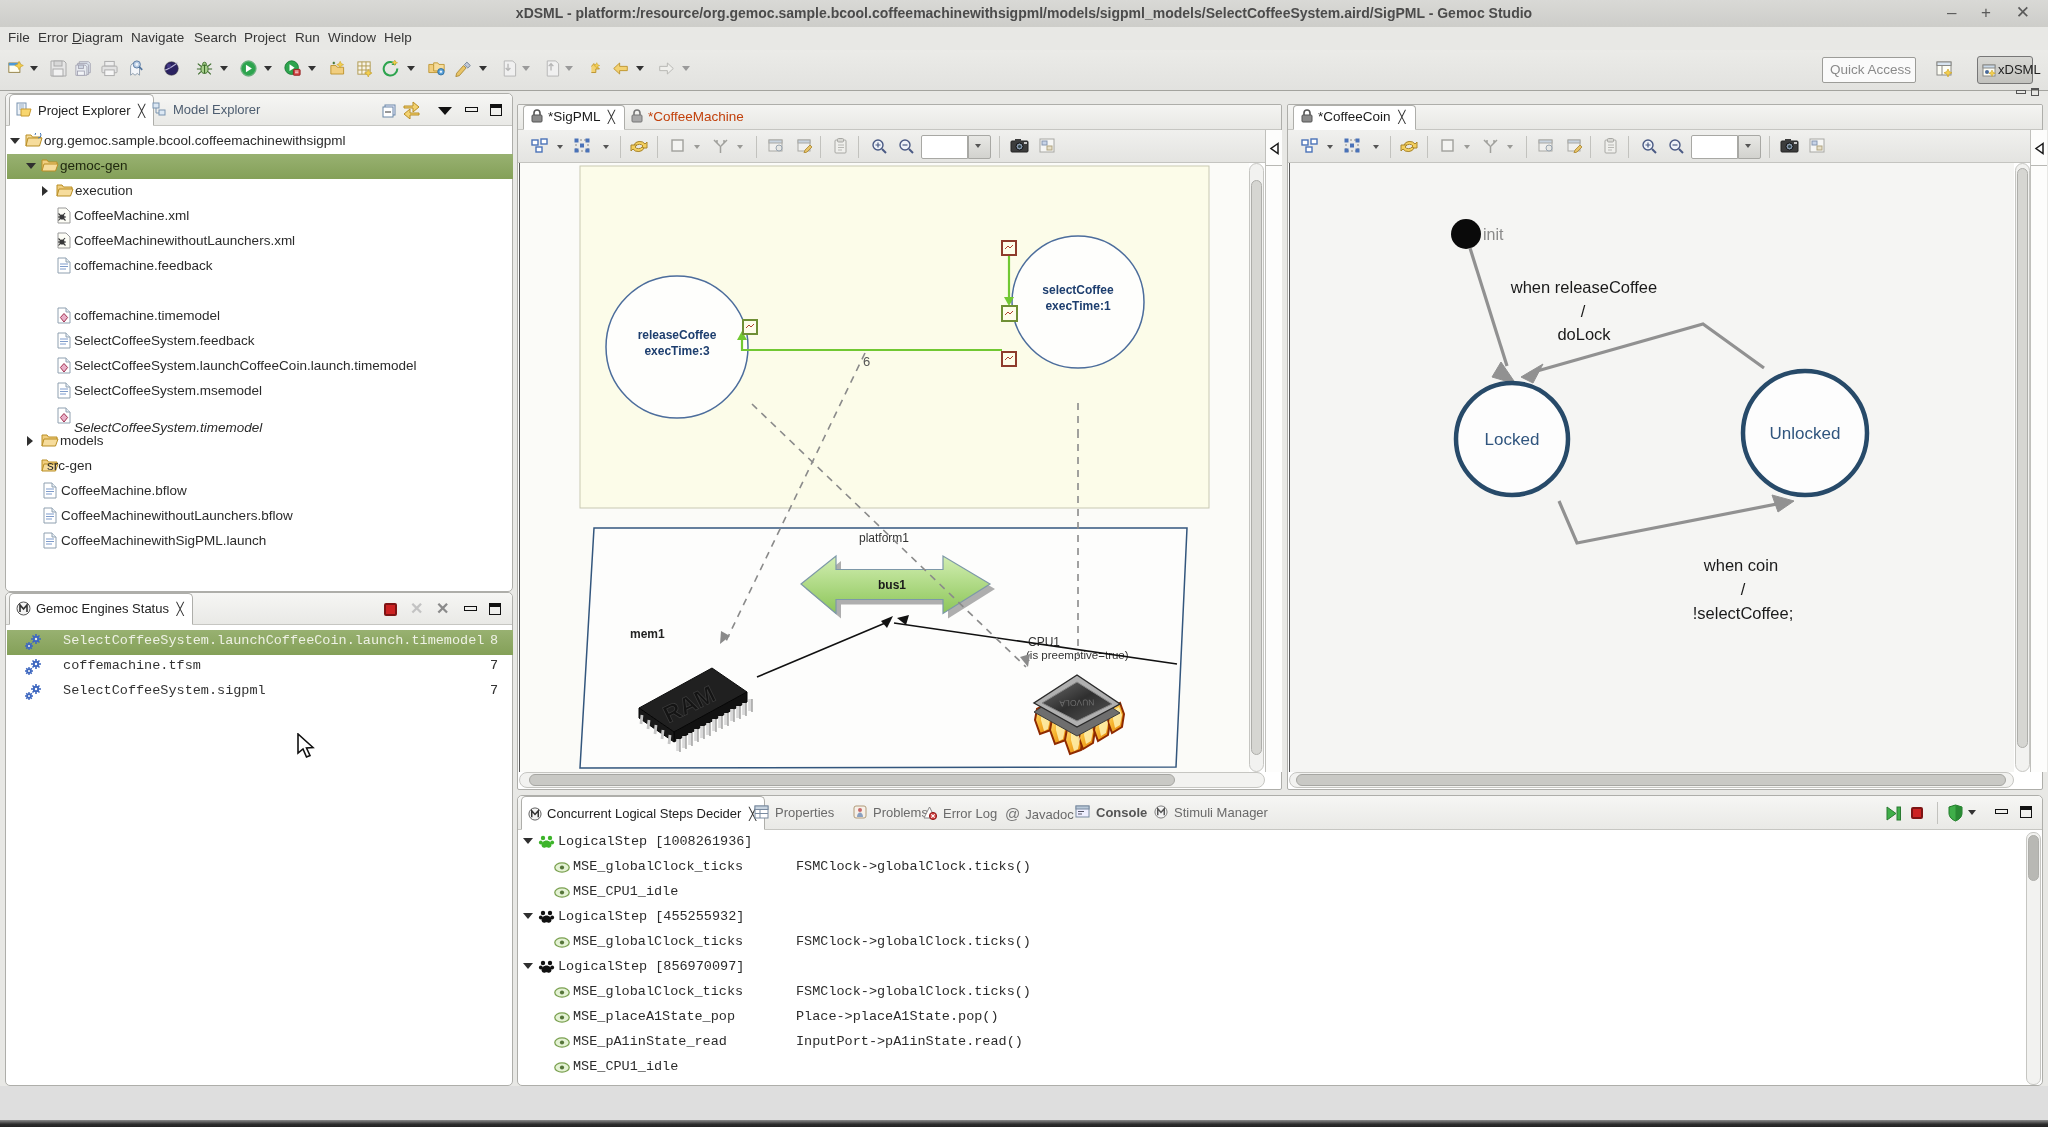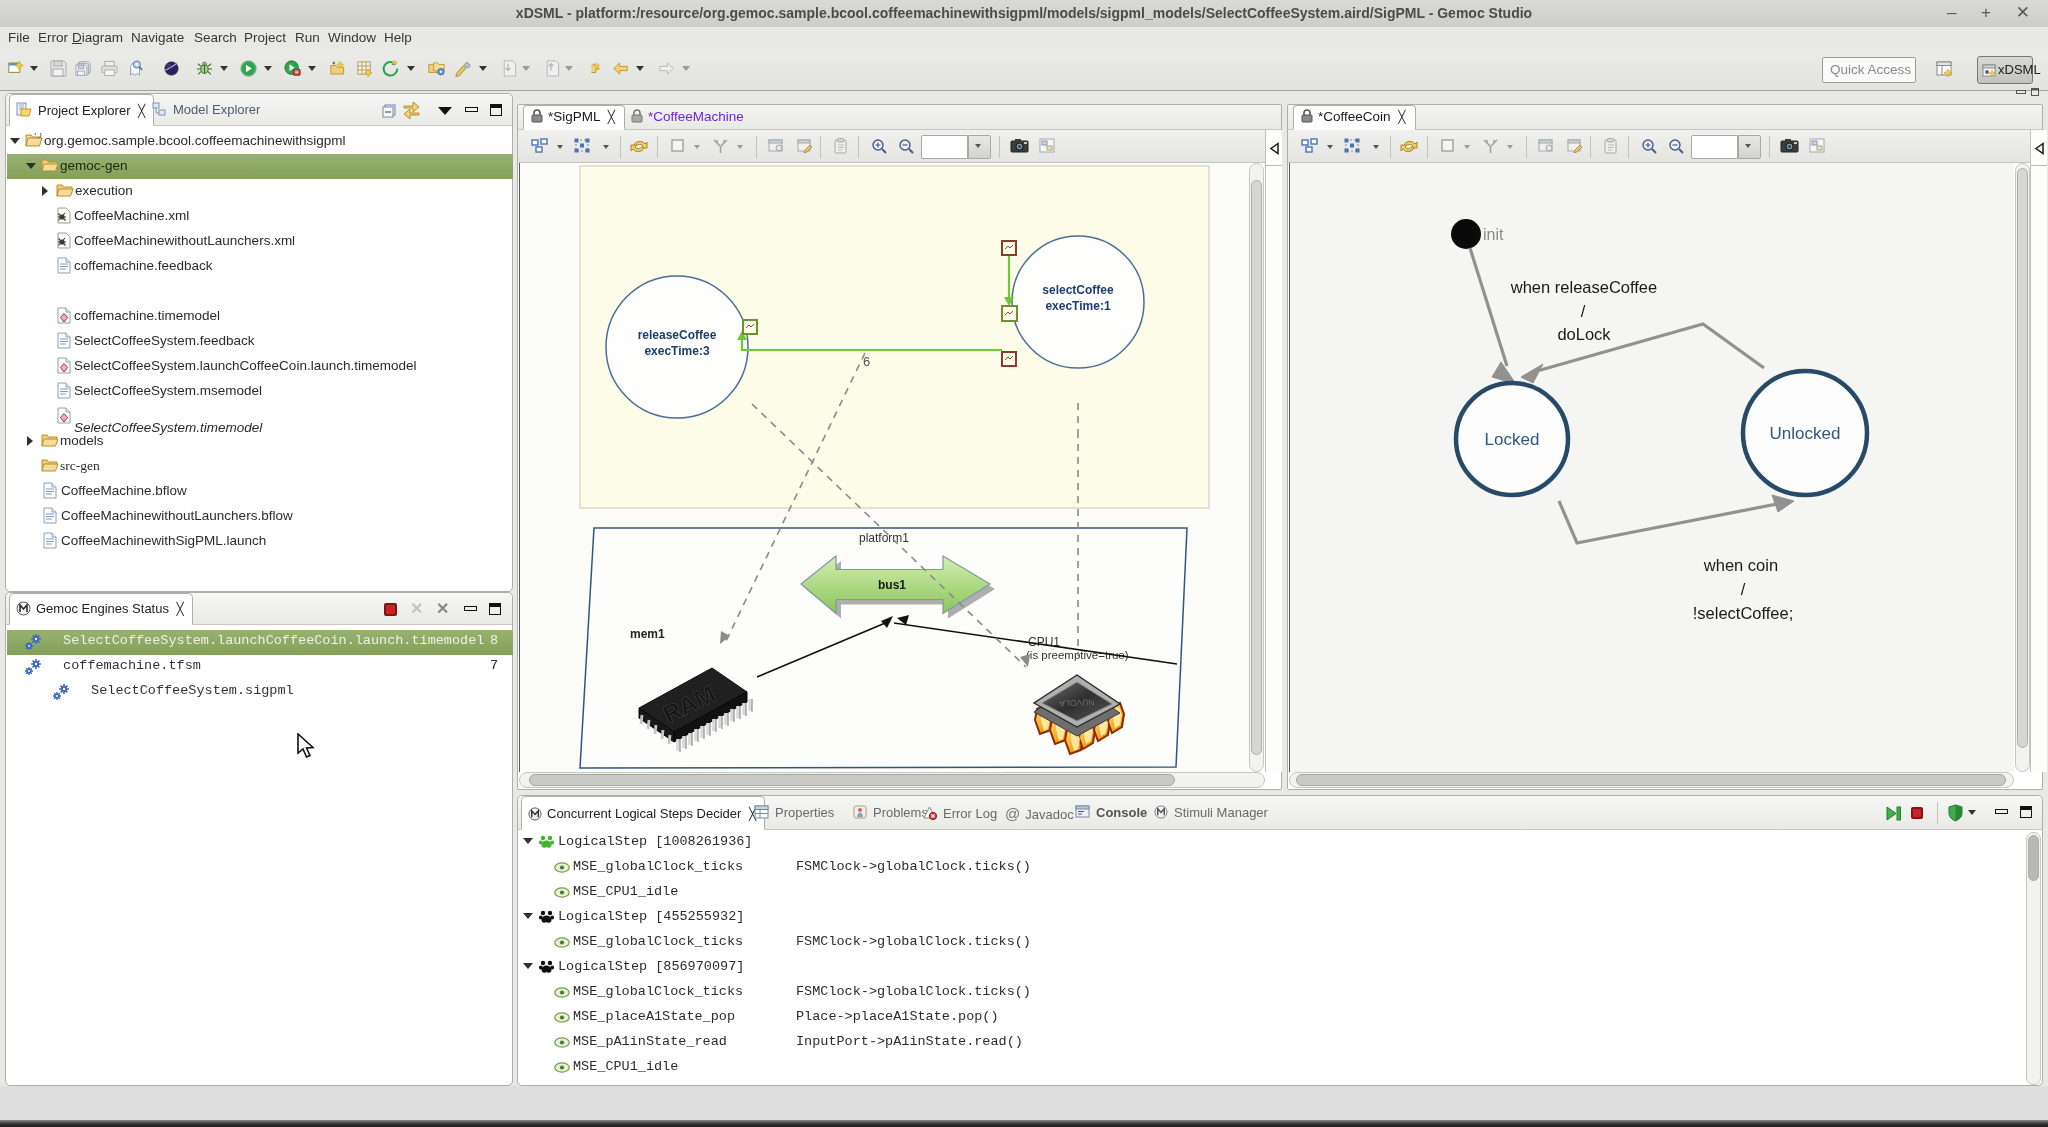--- a/index.html
+++ b/index.html
@@ -34,21 +34,21 @@
 
 .trow { position:absolute; left:1px; font-size:13.5px; color:#2b2b2b; height:25px; white-space:nowrap; }
 .ti { position:absolute; }
 .sel-green { background:linear-gradient(#98b171,#84a058); }
 .mono { font-family:"Liberation Mono", monospace; }
 
 .tri-r { display:inline-block; width:0; height:0; border-top:5px solid transparent; border-bottom:5px solid transparent; border-left:6px solid #2f2f2f; }
 .tri-d { display:inline-block; width:0; height:0; border-left:5px solid transparent; border-right:5px solid transparent; border-top:6px solid #2f2f2f; }
 
 .etabrow { position:absolute; left:0; top:0; right:0; height:25px; background:linear-gradient(#f4f4f2,#e8e8e5); border-bottom:1px solid #c6c6c2; border-radius:2px 2px 0 0; }
-.etab { position:absolute; top:0; height:25px; font-size:13.5px; color:#6d28d9; padding:4px 9px 0 7px; white-space:nowrap; }
+.etab { position:absolute; top:0; height:25px; font-size:13.5px; color:#c2410c; padding:4px 9px 0 7px; white-space:nowrap; }
 .etab svg { vertical-align:-2px; margin-right:5px; }
 .etab.sel { background:#fff; border:1px solid #aeaeaa; border-bottom-color:#fff; border-radius:4px 4px 0 0; color:#1a1a1a; padding-top:3px; }
 .etab .x { color:#333; font-size:12px; margin-left:4px; }
 .etoolbar { position:absolute; left:0; right:0; height:33px; background:linear-gradient(#f0f0ee,#e4e4e1); border-bottom:1px solid #c4c4c0; }
 .eti { position:absolute; top:33px; }
 .edd { position:absolute; top:40px; width:0; height:0; border-left:3.5px solid transparent; border-right:3.5px solid transparent; border-top:4.5px solid #555; }
 .esep { position:absolute; top:31px; width:1px; height:22px; background:#c2c2be; }
 .hscroll { position:absolute; height:16px; background:#f2f2f0; border:1px solid #c6c6c2; border-radius:8px; }
 .hthumb { position:absolute; top:1px; height:12px; background:#c9c9c5; border:1px solid #a6a6a2; border-radius:7px; }
 .vscroll { position:absolute; width:15px; background:#f2f2f0; border:1px solid #c6c6c2; border-radius:8px; }
@@ -344,21 +344,21 @@
         <path d="M1 13V2h5l1.5 2H16v2" fill="#f1ce7f" stroke="#b98e24"></path>
         <path d="M3 6h14l-2.5 7H1z" fill="#f6dc9c" stroke="#b98e24"></path>
       </svg>
       <span class="ti" style="left:53px; top:4px;">models</span>
     </div>
   <div class="trow" style="top:360px; width:506px;">
       <svg class="ti" style="left:34px; top:4px;" width="18" height="15" viewBox="0 0 18 15">
         <path d="M1 13V2h5l1.5 2H16v2" fill="#f1ce7f" stroke="#b98e24"></path>
         <path d="M3 6h14l-2.5 7H1z" fill="#f6dc9c" stroke="#b98e24"></path>
       </svg>
-      <span class="ti" style="left:53px; top:4px;font-family:Liberation Serif, serif;">src-gen</span>
+      <span class="ti" style="left:40px; top:4px;">src-gen</span>
     </div>
   <div class="trow" style="top:385px; width:506px;">
       <svg class="ti" style="left:36px; top:3px;" width="14" height="17" viewBox="0 0 14 17">
         <path d="M1 1h8l4 4v11H1z" fill="#fff" stroke="#8fa0b0"></path>
         <path d="M9 1v4h4" fill="#e8eef4" stroke="#8fa0b0"></path>
         <path d="M3 7h8M3 9.5h8M3 12h6" stroke="#7f9ccb" stroke-width="1.2"></path>
       </svg>
       <span class="ti" style="left:54px; top:4px;">CoffeeMachine.bflow</span>
     </div>
   <div class="trow" style="top:410px; width:506px;">
@@ -409,21 +409,21 @@
           <circle cx="13" cy="6" r="3.2"></circle>
           <path d="M13 1v10M8 6h10M9.5 2.5l7 7M16.5 2.5l-7 7" stroke="#3f68c0" stroke-width="1.6"></path>
           <circle cx="6" cy="13" r="2.7"></circle>
           <path d="M6 9v8M2 13h8M3.2 10.2l5.6 5.6M8.8 10.2l-5.6 5.6" stroke="#3f68c0" stroke-width="1.4"></path>
         </g>
         <circle cx="13" cy="6" r="1.2" fill="#fff"></circle>
         <circle cx="6" cy="13" r="1" fill="#fff"></circle>
       </svg>
     <span style="vertical-align:top; padding-top:3px; display:inline-block; margin-left:12px;">coffemachine.tfsm</span>
     <span style="position:absolute; right:15px; top:3px;">7</span></div>
-  <div class="trow mono" style="top:87px; width:506px; font-size:13.5px; color:#333;margin-left:28px;">
+  <div class="trow mono" style="top:87px; width:506px; font-size:13.5px; color:#333;">
     <svg style="margin:3px 0 0 16px; vertical-align:top;" width="20" height="19" viewBox="0 0 20 19">
         <g fill="#3f68c0">
           <circle cx="13" cy="6" r="3.2"></circle>
           <path d="M13 1v10M8 6h10M9.5 2.5l7 7M16.5 2.5l-7 7" stroke="#3f68c0" stroke-width="1.6"></path>
           <circle cx="6" cy="13" r="2.7"></circle>
           <path d="M6 9v8M2 13h8M3.2 10.2l5.6 5.6M8.8 10.2l-5.6 5.6" stroke="#3f68c0" stroke-width="1.4"></path>
         </g>
         <circle cx="13" cy="6" r="1.2" fill="#fff"></circle>
         <circle cx="6" cy="13" r="1" fill="#fff"></circle>
       </svg>

